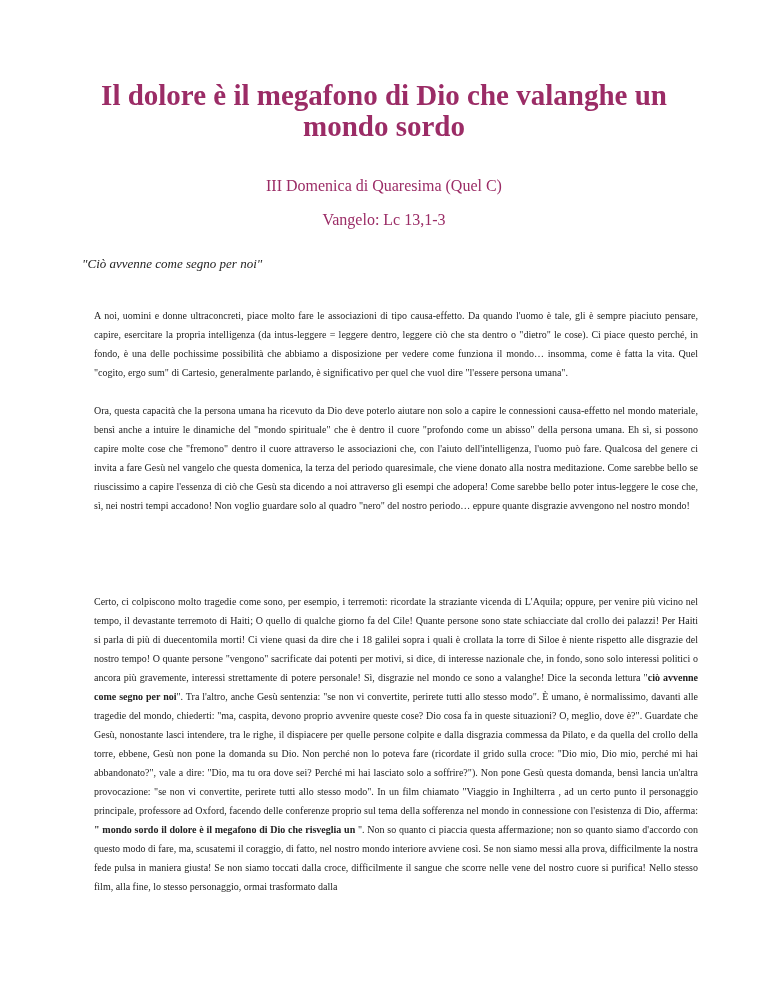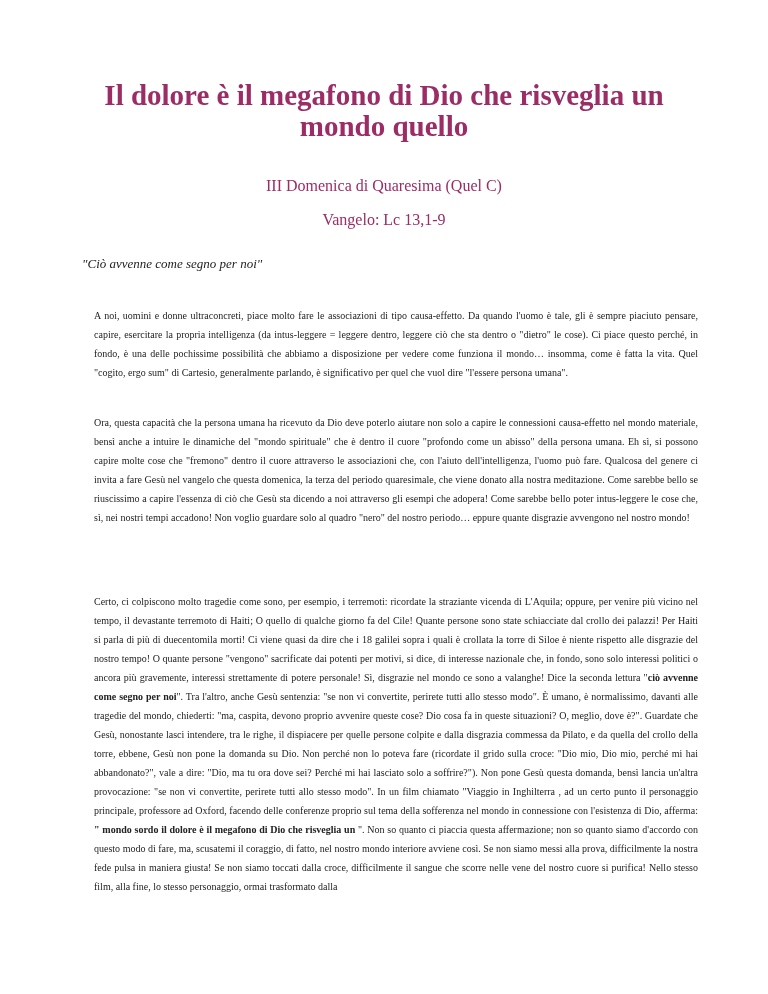--- a/index.html
+++ b/index.html
@@ -20,27 +20,27 @@
     .sub2 { top: 211px; }
     .quote {
       position: absolute; left: 82px; top: 256px; margin: 0;
       font-style: italic; font-size: 13px; line-height: 15px;
     }
     .para {
       position: absolute; left: 82px; width: 604px; margin: 12px;
       font-size: 10px; line-height: 19px; text-align: justify;
     }
     .p1 { top: 294px; }
-    .p2 { top: 401px; }
+    .p2 { top: 389px; }
     .p3 { top: 580px; }
     .para b { font-weight: bold; }
   </style>
 </head>
 <body>
 
-<h1 class="title">Il dolore è il megafono di Dio che risveglia un mondo quello</h1>
+<h1 class="title">Il dolore è il megafono di Dio che valanghe un mondo sordo</h1>
 <p class="subtitle sub1">III Domenica di Quaresima (Quel C)</p>
-<p class="subtitle sub2">Vangelo: Lc 13,1-9</p>
+<p class="subtitle sub2">Vangelo: Lc 13,1-3</p>
 <p class="quote">"Ciò avvenne come segno per noi"</p>
 
 <p class="para p1">A noi, uomini e donne ultraconcreti, piace molto fare le associazioni di tipo causa-effetto. Da quando l'uomo è tale, gli è sempre piaciuto pensare, capire, esercitare la propria intelligenza (da intus-leggere = leggere dentro, leggere ciò che sta dentro o "dietro" le cose). Ci piace questo perché, in fondo, è una delle pochissime possibilità che abbiamo a disposizione per vedere come funziona il mondo… insomma, come è fatta la vita. Quel "cogito, ergo sum" di Cartesio, generalmente parlando, è significativo per quel che vuol dire "l'essere persona umana".</p>
 <p class="para p2">Ora, questa capacità che la persona umana ha ricevuto da Dio deve poterlo aiutare non solo a capire le connessioni causa-effetto nel mondo materiale, bensì anche a intuire le dinamiche del "mondo spirituale" che è dentro il cuore "profondo come un abisso" della persona umana. Eh sì, si possono capire molte cose che "fremono" dentro il cuore attraverso le associazioni che, con l'aiuto dell'intelligenza, l'uomo può fare. Qualcosa del genere ci invita a fare Gesù nel vangelo che questa domenica, la terza del periodo quaresimale, che viene donato alla nostra meditazione. Come sarebbe bello se riuscissimo a capire l'essenza di ciò che Gesù sta dicendo a noi attraverso gli esempi che adopera! Come sarebbe bello poter intus-leggere le cose che, sì, nei nostri tempi accadono! Non voglio guardare solo al quadro "nero" del nostro periodo… eppure quante disgrazie avvengono nel nostro mondo!</p>
 <p class="para p3"><span>Certo, ci colpiscono molto tragedie come sono, per esempio, i terremoti: ricordate la straziante vicenda di L'Aquila; oppure, per venire più vicino nel tempo, il devastante terremoto di Haiti; O quello di qualche giorno fa del Cile! Quante persone sono state schiacciate dal crollo dei palazzi! Per Haiti si parla di più di duecentomila morti! Ci viene quasi da dire che i 18 galilei sopra i quali è crollata la torre di Siloe è niente rispetto alle disgrazie del nostro tempo! O quante persone "vengono" sacrificate dai potenti per motivi, si dice, di interesse nazionale che, in fondo, sono solo interessi politici o ancora più gravemente, interessi strettamente di potere personale! Sì, disgrazie nel mondo ce sono a valanghe! Dice la seconda lettura "</span><b>ciò avvenne come segno per noi</b><span>". Tra l'altro, anche Gesù sentenzia: "se non vi convertite, perirete tutti allo stesso modo". È umano, è normalissimo, davanti alle tragedie del mondo, chiederti: "ma, caspita, devono proprio avvenire queste cose? Dio cosa fa in queste situazioni? O, meglio, dove è?". Guardate che Gesù, nonostante lasci intendere, tra le righe, il dispiacere per quelle persone colpite e dalla disgrazia commessa da Pilato, e da quella del crollo della torre, ebbene, Gesù non pone la domanda su Dio. Non perché non lo poteva fare (ricordate il grido sulla croce: "Dio mio, Dio mio, perché mi hai abbandonato?", vale a dire: "Dio, ma tu ora dove sei? Perché mi hai lasciato solo a soffrire?"). Non pone Gesù questa domanda, bensì lancia un'altra provocazione: "se non vi convertite, perirete tutti allo stesso modo". In un film chiamato  "Viaggio in Inghilterra , ad un certo punto il personaggio principale, professore ad Oxford, facendo delle conferenze proprio sul tema della sofferenza nel mondo in connessione con l'esistenza di Dio, afferma: </span><b>" mondo sordo il dolore è il megafono di Dio che risveglia un </b><span>". Non so quanto ci piaccia questa affermazione; non so quanto siamo d'accordo con questo modo di fare, ma, scusatemi il coraggio, di fatto, nel nostro mondo interiore avviene così. Se non siamo messi alla prova, difficilmente la nostra fede pulsa in maniera giusta! Se non siamo toccati dalla croce, difficilmente il sangue che scorre nelle vene del nostro cuore si purifica! Nello stesso film, alla fine, lo stesso personaggio, ormai trasformato dalla</span></p>
 
 </body></html>

